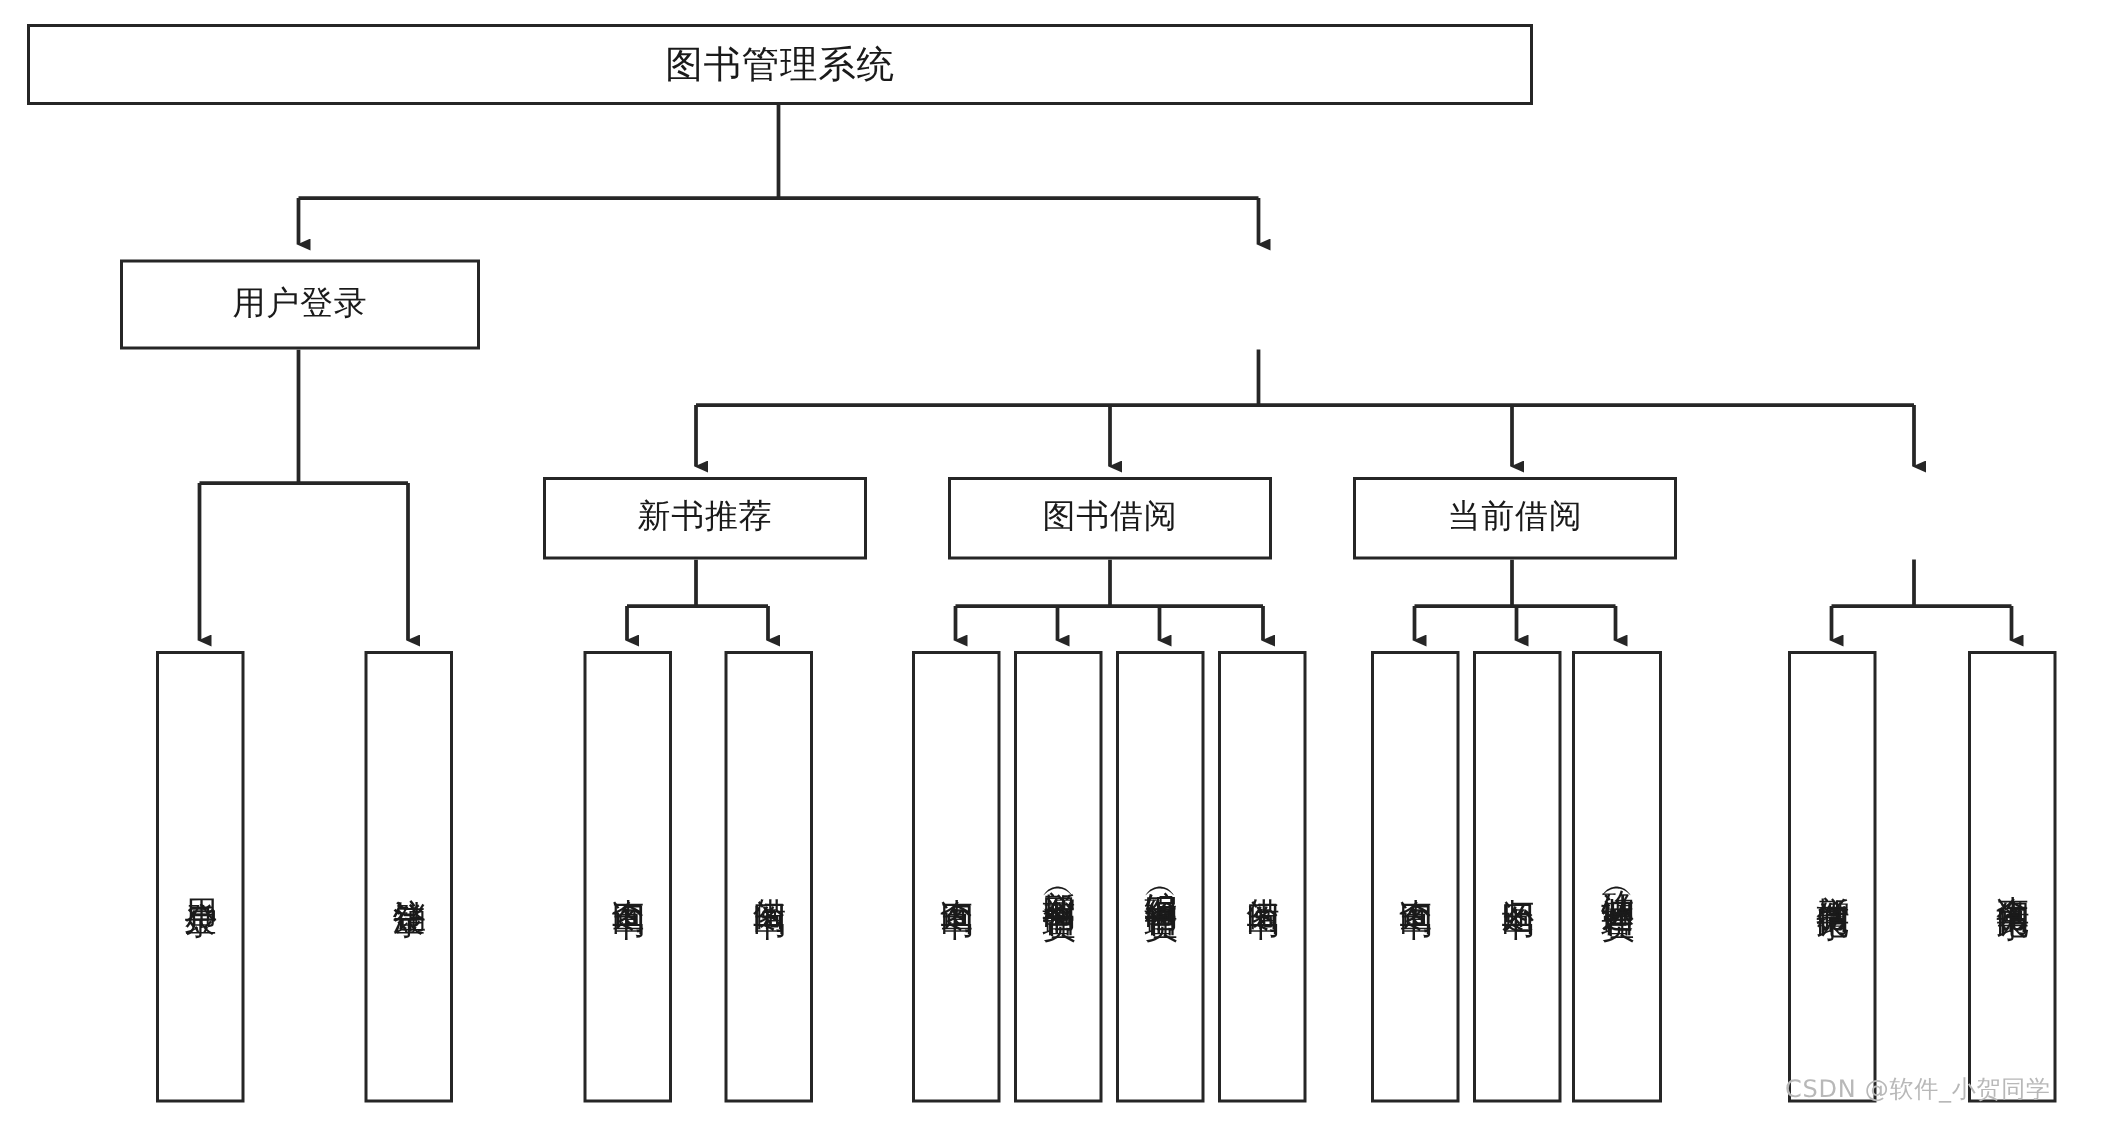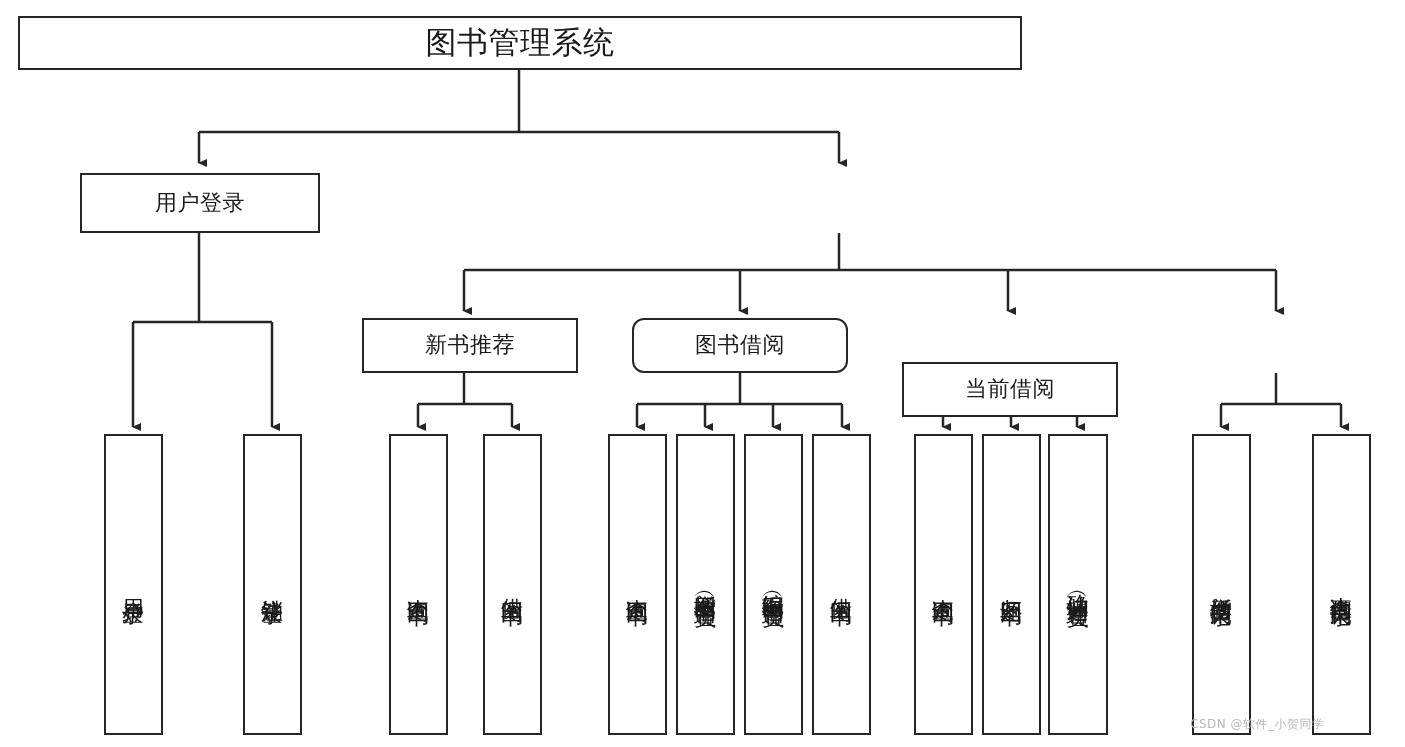--- a/index.html
+++ b/index.html
@@ -35,40 +35,40 @@
     align-items: center;
     justify-content: center;
     color: #1a1a1a;
     letter-spacing: 0.5px;
   }
   .node-h {
     font-size: 22px;
     line-height: 1.2;
   }
   .node-root {
-    font-size: 31px;
+    font-size: 25px;
   }
   .node-v {
     writing-mode: vertical-rl;
     text-orientation: upright;
     font-size: 22px;
     line-height: 1.32;
     letter-spacing: 2px;
     padding: 6px 0;
     text-align: center;
   }
   .node-v .vtext {
     writing-mode: vertical-rl;
     text-orientation: upright;
     display: block;
     white-space: nowrap;
   }
   .watermark {
     position: absolute;
-    font-size: 12px;
+    font-size: 16px;
     color: #b8b8b8;
     letter-spacing: 0.5px;
     white-space: nowrap;
     font-family: "DejaVu Sans", "Liberation Sans", sans-serif;
   }
 </style>
 </head>
 <body>
 
 <div id="diagram-root">
@@ -127,24 +127,24 @@
     <span>图书管理系统</span>
   </div>
 
   <div class="node node-h" style="left:80px; top:173px; width:240px; height:60px;">
     <span>用户登录</span>
   </div>
 
   <div class="node node-h" style="left:362px; top:318px; width:216px; height:55px;align-items:center;">
     <span>新书推荐</span>
   </div>
-  <div class="node node-h" style="left:632px; top:318px; width:216px; height:55px;border-radius:12px;">
+  <div class="node node-h" style="left:632px; top:318px; width:216px; height:55px;">
     <span>图书借阅</span>
   </div>
-  <div class="node node-h" style="left:902px; top:318px; width:216px; height:55px;margin-top:44px;">
+  <div class="node node-h" style="left:902px; top:318px; width:216px; height:55px;">
     <span>当前借阅</span>
   </div>
 
   <div class="node node-v" style="left:104px; top:434px; width:59px; height:301px;">
     <span class="vtext">用户登录</span>
   </div>
   <div class="node node-v" style="left:243px; top:434px; width:59px; height:301px;">
     <span class="vtext">注销登录</span>
   </div>
 

